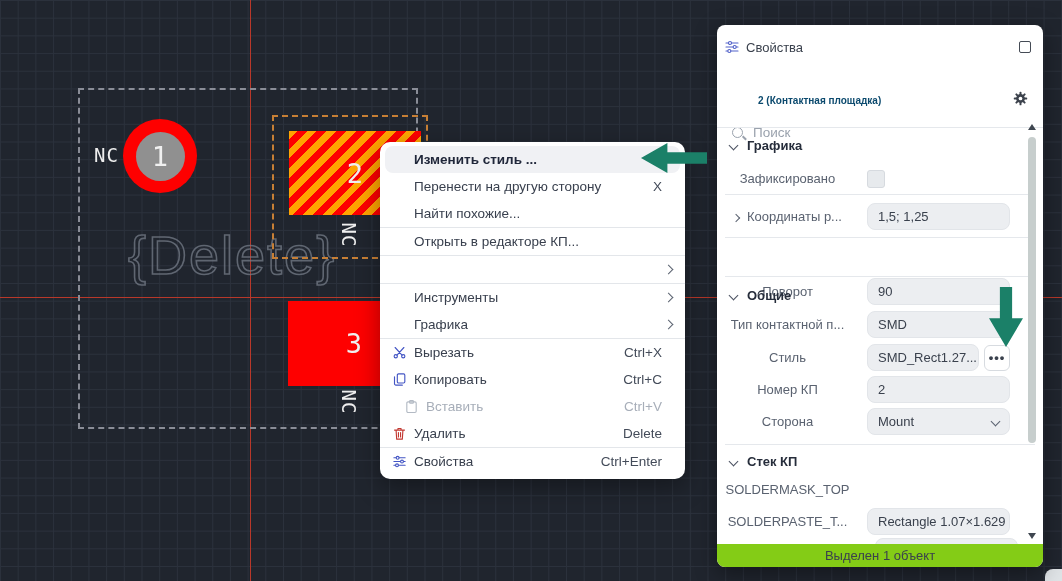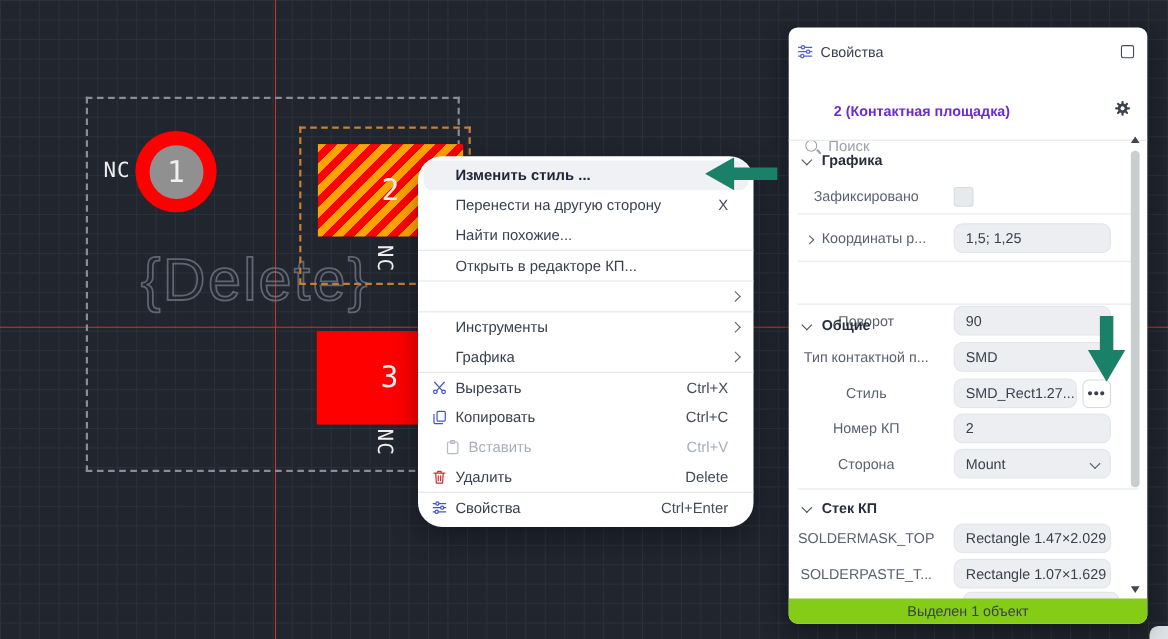--- a/index.html
+++ b/index.html
@@ -34,21 +34,21 @@
   .nc-2 { left:337px; top:224px; transform:rotate(90deg); transform-origin:center; }
   .nc-3 { left:337px; top:391px; transform:rotate(90deg); transform-origin:center; }
   .refdes { position:absolute; left:128px; top:224px; z-index:2;
             font-size:54px; letter-spacing:2px; color:transparent;
             -webkit-text-stroke:1.6px #757c88; opacity:.75; font-weight:200; }
 
   .corner-tab { position:absolute; right:0; bottom:0; width:17px; height:12px; background:#dfe3e6; border-radius:8px 0 0 0; z-index:6; }
 
   
   .menu { position:absolute; left:380px; top:142px; width:305px; z-index:10;
-          background:#ffffff; border-radius:22px; padding:4px 0;
+          background:#ffffff; border-radius:10px; padding:4px 0;
           box-shadow:0 8px 24px rgba(0,0,0,.35); }
   .mi { position:relative; height:27px; display:flex; align-items:center;
         padding:0 23px 0 12px; font-size:13.5px; color:#39404e; cursor:default; }
   .mi .gut { width:22px; height:16px; display:flex; align-items:center; justify-content:flex-start; flex:0 0 22px; }
   .mi .lbl { flex:1; white-space:nowrap; }
   .mi .sc { color:#434b59; }
   .mi.hl { background:#f0f1f4; border-radius:8px; margin:0 5px; padding:0 18px 0 7px; height:27px; }
   .mi.hl .lbl { font-weight:700; color:#20273a; }
   .mi.disabled, .mi.disabled .sc { color:#a7aeb9;padding-left:24px; }
   .menu .sep { height:1px; background:#e3e6ea; margin:0; }
@@ -63,21 +63,21 @@
 
   
   .panel { position:absolute; left:717px; top:25px; width:326px; height:542px; z-index:10;
            background:#ffffff; border-radius:8px; box-shadow:0 6px 22px rgba(0,0,0,.4); font-size:13px; }
   .panel .abs { position:absolute; }
   .ptitle-row { left:0; right:0; top:10px; height:24px; display:flex; align-items:center; padding:0 12px 0 7px; }
   .ptitle-row svg { width:16px; height:16px; stroke:#5262c9; fill:none; stroke-width:1.7; stroke-linecap:round; }
   .ptitle { margin-left:6px; color:#3a414d; }
   .restore-icon { margin-left:auto; width:12px; height:12px; border:1.6px solid #454b55; border-radius:2px; }
   .pobject-row { left:41px; right:14px; top:63px; height:24px; display:flex; align-items:center; }
-  .pobject { font-weight:700; color:#6d28d9; font-size:13px; }
+  .pobject { font-weight:700; color:#0c4a6e; font-size:10px; }
   .gear { margin-left:auto; }
   .gear svg { width:17px; height:17px; fill:#3c424c; }
   .psearch-row { left:15px; right:20px; top:95px; height:24px; display:flex; align-items:center; }
   .search-glyph { width:11px; height:11px; border:1.7px solid #9aa2ad; border-radius:50%; position:relative; flex:0 0 11px; }
   .search-glyph::after { content:""; position:absolute; width:5px; height:1.7px; background:#9aa2ad;
                          right:-5px; bottom:-2px; transform:rotate(45deg); }
   .psearch-row input { border:0; outline:0; background:transparent; margin-left:10px; width:220px;
                        font-family:"Liberation Sans",sans-serif; font-size:13.5px; color:#3a414d; }
   .psearch-row input::placeholder { color:#9aa2ad; }
   .pdivider { left:0; right:0; height:1px; background:#e5e8ec; }
@@ -343,21 +343,20 @@
 
   <div class="abs pdivider" style="top:419px; left:8px; right:8px;"></div>
 
   <div class="abs psec" style="top:426px;">
     <span class="chev-down"></span>
     <span>Стек КП</span>
   </div>
 
   <div class="abs prow" style="top:451px;">
     <span class="plabel">SOLDERMASK_TOP</span>
-    <div class="pbox">Rectangle 1.47×2.029</div>
   </div>
 
   <div class="abs prow" style="top:483px;">
     <span class="plabel">SOLDERPASTE_T...</span>
     <div class="pbox">Rectangle 1.07×1.629</div>
   </div>
 
   <div class="abs partial-box"></div>
 
   <div class="abs pstatus">Выделен 1 объект</div>

